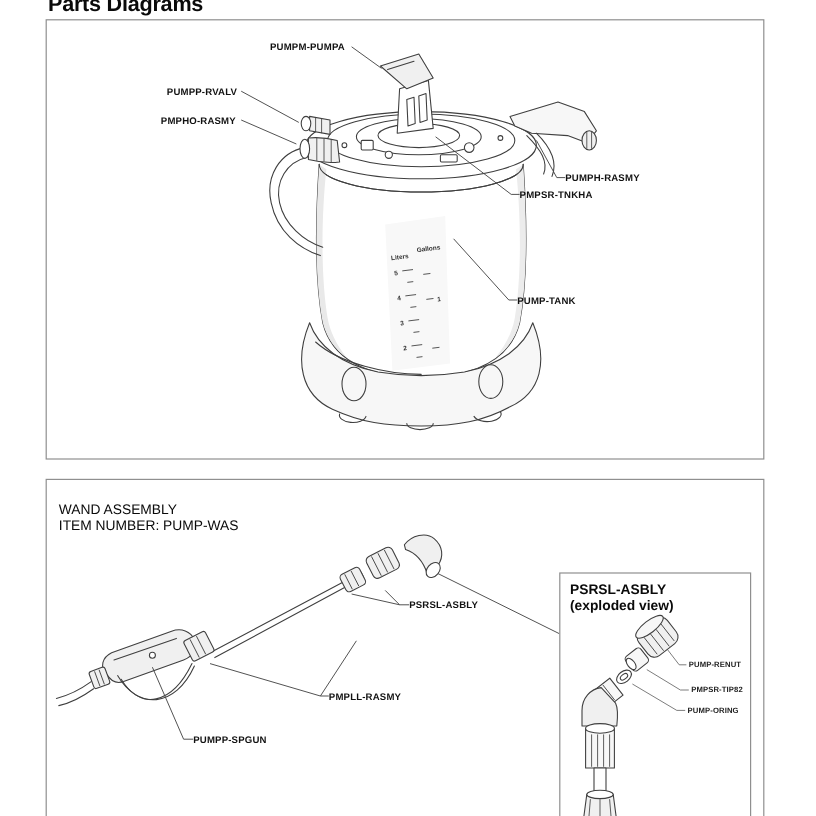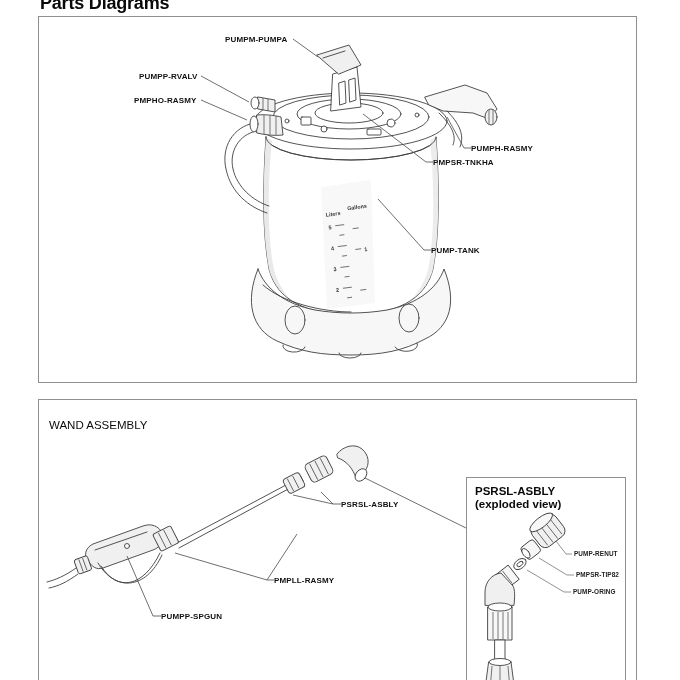--- a/index.html
+++ b/index.html
@@ -147,20 +147,21 @@
     <text class="diagram-label" x="95" y="86">PMPHO-RASMY</text>
     <text class="diagram-label" x="432" y="134">PUMPH-RASMY</text>
     <text class="diagram-label" x="394" y="148">PMPSR-TNKHA</text>
     <text class="diagram-label" x="392" y="236">PUMP-TANK</text>
   </svg>
 </div>
 
 <div class="panel" id="panel-wand">
   <div class="wand-heading">
     <div>WAND ASSEMBLY</div>
+    <div>ITEM NUMBER: PUMP-WAS</div>
   </div>
 
   <svg width="599" height="320" viewBox="0 0 599 320">
 
     <g>
       <line class="ln" x1="138" y1="143" x2="262" y2="77"></line>
       <line class="ln" x1="140" y1="148" x2="264" y2="81"></line>
       <line class="ln" x1="262" y1="77" x2="264" y2="81"></line>
     </g>
 

